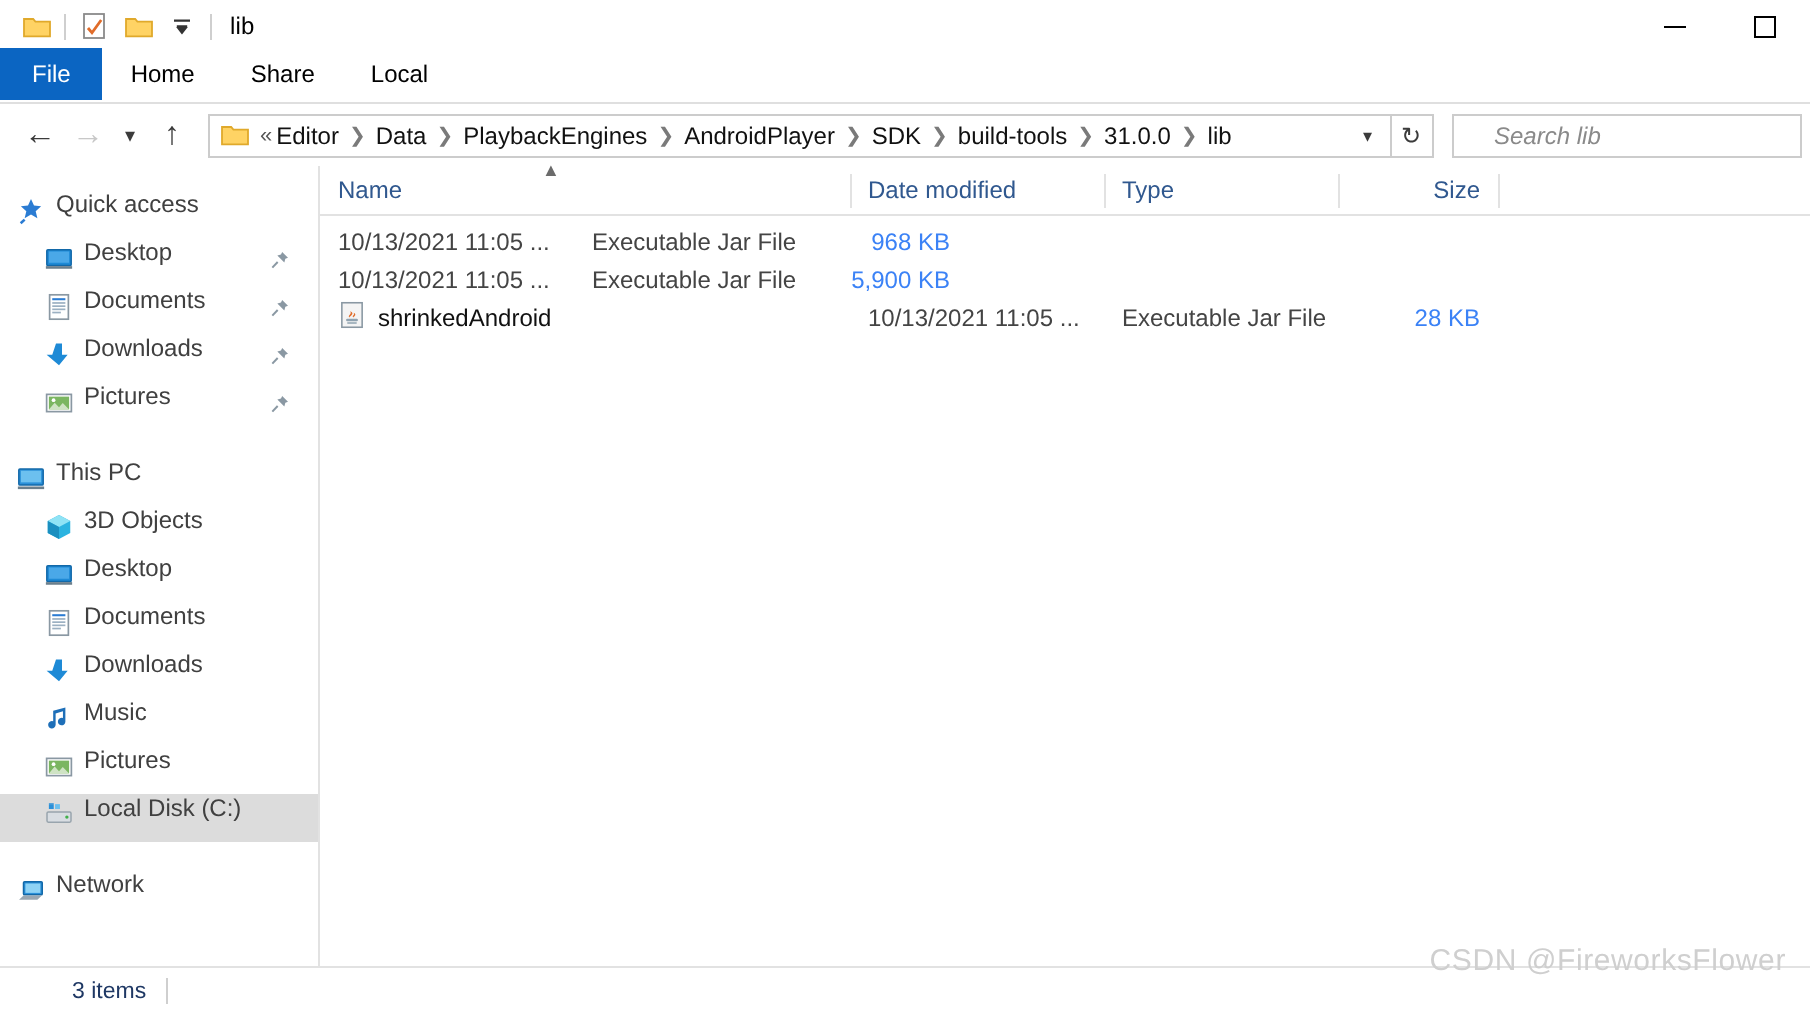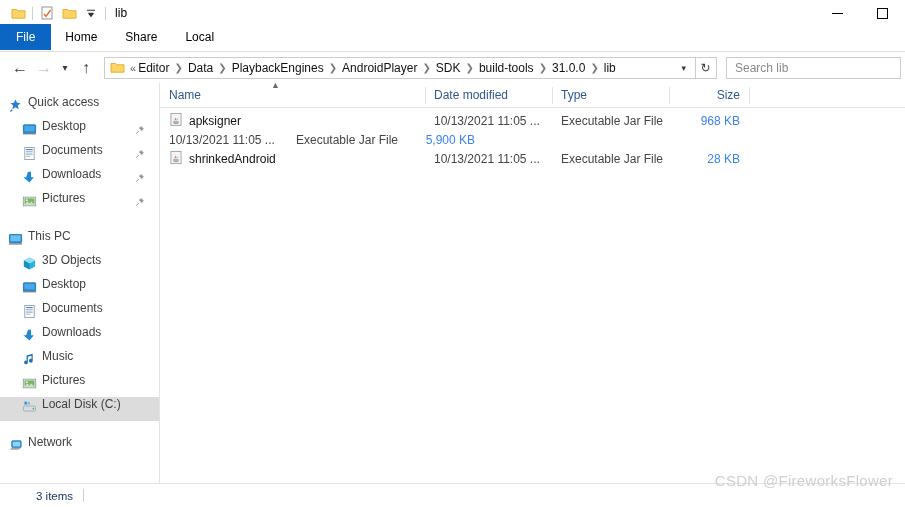--- a/index.html
+++ b/index.html
@@ -68,21 +68,21 @@
   .crumb { font-size: 12px; color: #111; padding: 0 1px; white-space: nowrap; }
   .crumb.ell { color: #555; font-size: 11px; }
   .crumb-spacer { flex: 1; }
   .crumb-drop { font-size: 9px; color: #3b3b3b; padding: 0 7px 0 4px; }
   .refresh {
     width: 22px; height: 22px; display: flex; align-items: center; justify-content: center;
     border: 1px solid #cccccc; border-left: none; margin-left: -1px; font-size: 12px; color: #3b3b3b;
   }
   .searchbox {
     margin-left: 9px; height: 22px; flex: 1; margin-right: 4px;
-    border: 1px solid #cccccc; background: #fff; display: flex; align-items: center; padding: 0 8px;
+    border: 1px solid #cccccc; background: #fff; display: flex; align-items: center; padding: 0 20px; font-style: italic;
   }
   .searchbox span { font-size: 12px; color: #8a8a8a; }
 
   
   .body {
     position: absolute; left: 0; top: 83px; width: 905px; height: 400px;
     display: flex;
   }
   .navpane {
     width: 160px; height: 400px; background: #ffffff;
@@ -460,32 +460,20 @@
         </div>
         <div class="col size">
           <span>Size</span>
         </div>
         <div class="col tail"></div>
       </div>
 
       <div class="rows">
 
         <div class="row">
-          <div class="cell name">
-            <span>
-              <svg width="14" height="15" viewBox="0 0 16 16">
-                  <rect x="2.2" y="1" width="11.6" height="14" fill="#f4f4f4" stroke="#8a98a3" stroke-width="0.9"></rect>
-                  <path d="M6.6 9.4c-1.1-.9.3-1.6.6-2.3.3-.7-.3-1.3-.3-1.3s1.9.6 1.2 1.8c-.7 1.2-1.5 1.3-1.5 1.8z" fill="#e06c2a"></path>
-                  <path d="M8.7 9.4c-.8-.7.2-1.2.4-1.7.2-.5-.2-1-.2-1s1.4.5.9 1.4c-.5.9-1.1 1-1.1 1.3z" fill="#e06c2a"></path>
-                  <rect x="4.6" y="10.1" width="6.8" height="1.5" rx="0.7" fill="#8fa2b0"></rect>
-                  <rect x="5.2" y="12.1" width="5.6" height="0.9" rx="0.4" fill="#8fa2b0"></rect>
-                </svg>
-            </span>
-            <span>apksigner</span>
-          </div>
           <div class="cell date">10/13/2021 11:05 ...</div>
           <div class="cell type">Executable Jar File</div>
           <div class="cell size">968 KB</div>
         </div>
 
         <div class="row">
           <div class="cell date">10/13/2021 11:05 ...</div>
           <div class="cell type">Executable Jar File</div>
           <div class="cell size">5,900 KB</div>
         </div>

